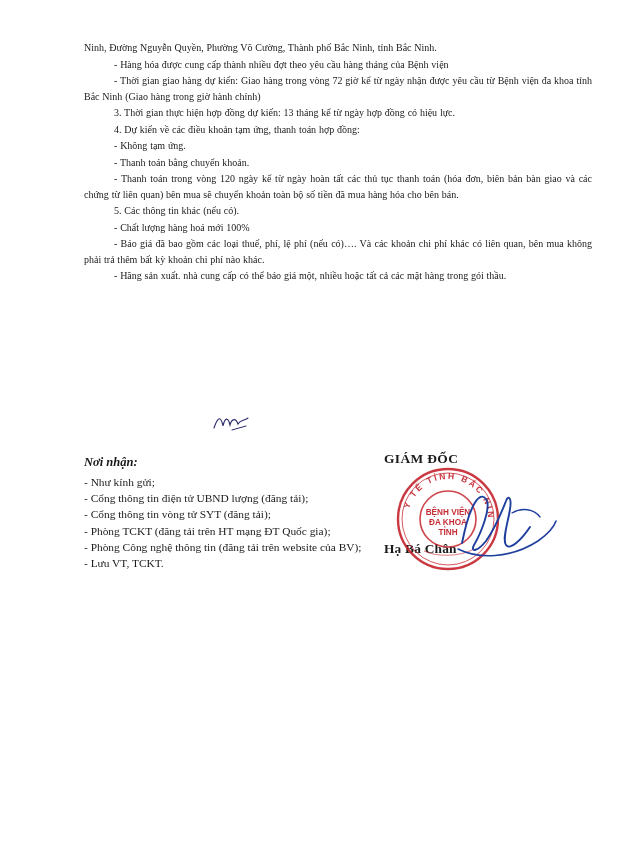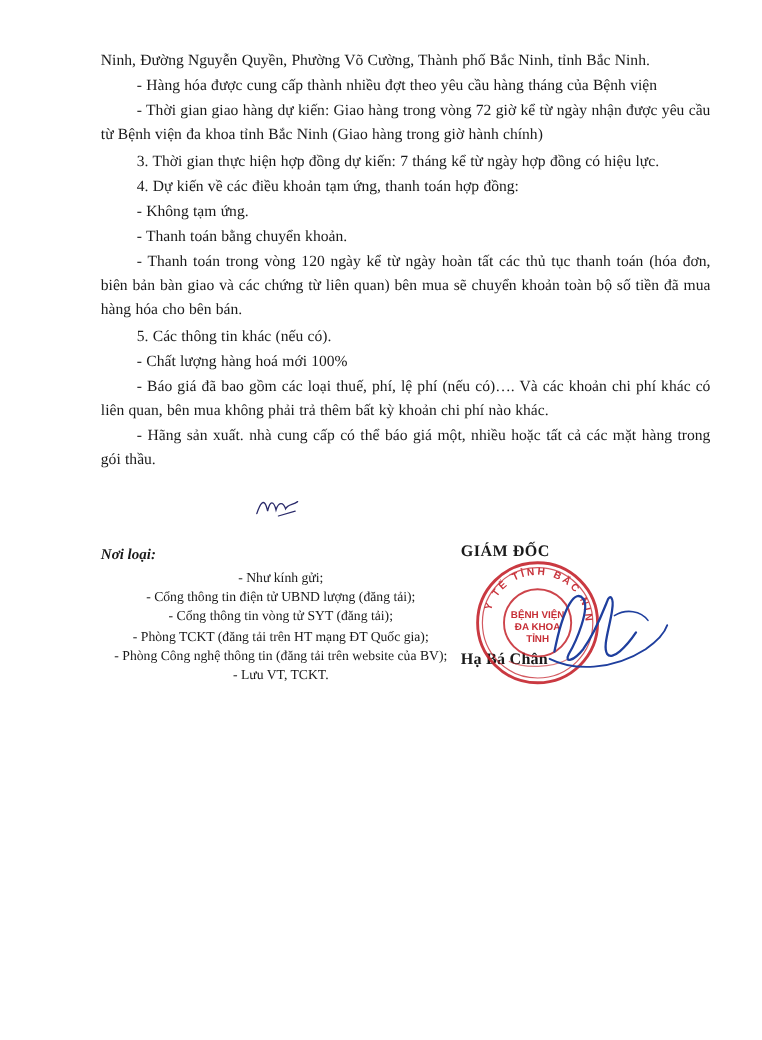--- a/index.html
+++ b/index.html
@@ -19,21 +19,21 @@
     overflow: hidden;
     box-sizing: border-box;
   }
   .doc-body {
     position: absolute;
     left: 84px;
     top: 40px;
     width: 508px;
   }
   .para {
-    font-size: 13px;
+    font-size: 10px;
     line-height: 1.55;
     text-align: justify;
     margin: 0 0 1px 0;
     word-spacing: 0.3px;
   }
   .para.indent {
     text-indent: 30px;
   }
   .para.dash {
     text-indent: 30px;
@@ -54,21 +54,20 @@
   .recipients-title {
     font-size: 12.5px;
     font-weight: bold;
     font-style: italic;
     margin: 0 0 4px 0;
   }
   .recipients-list {
     list-style: none;
     margin: 0;
     padding: 0;
-    text-align: center;
   }
   .recipients-list li {
     font-size: 11.4px;
     line-height: 1.42;
     white-space: nowrap;
   }
   .signature-area {
     position: absolute;
     left: 300px;
     top: -4px;
@@ -116,42 +115,42 @@
 </style>
 </head>
 <body>
 
 <div id="page">
 
   <div class="doc-body">
     <p class="para">Ninh, Đường Nguyễn Quyền, Phường Võ Cường, Thành phố Bắc Ninh, tỉnh Bắc Ninh.</p>
     <p class="para dash">- Hàng hóa được cung cấp thành nhiều đợt theo yêu cầu hàng tháng của Bệnh viện</p>
     <p class="para dash">- Thời gian giao hàng dự kiến: Giao hàng trong vòng 72 giờ kể từ ngày nhận được yêu cầu từ Bệnh viện đa khoa tỉnh Bắc Ninh (Giao hàng trong giờ hành chính)</p>
-    <p class="para indent">3. Thời gian thực hiện hợp đồng dự kiến: 7 tháng kể từ ngày hợp đồng có hiệu lực.</p>
+    <p class="para indent">3. Thời gian thực hiện hợp đồng dự kiến: 13 tháng kể từ ngày hợp đồng có hiệu lực.</p>
     <p class="para indent">4. Dự kiến về các điều khoản tạm ứng, thanh toán hợp đồng:</p>
     <p class="para dash">- Không tạm ứng.</p>
     <p class="para dash">- Thanh toán bằng chuyển khoản.</p>
     <p class="para dash">- Thanh toán trong vòng 120 ngày kể từ ngày hoàn tất các thủ tục thanh  toán (hóa đơn, biên bản bàn giao và các chứng từ liên quan) bên mua sẽ chuyển khoản toàn bộ số tiền đã mua hàng hóa cho bên bán.</p>
     <p class="para indent">5. Các thông tin khác (nếu có).</p>
     <p class="para dash">- Chất lượng hàng hoá mới 100%</p>
     <p class="para dash">- Báo giá đã bao gồm các loại thuế, phí, lệ phí (nếu có)…. Và các khoản chi phí khác có liên quan, bên mua không phải trả thêm bất kỳ khoản chi phí nào khác.</p>
     <p class="para dash">- Hãng sản xuất. nhà cung cấp có thể báo giá một, nhiều hoặc tất cả các mặt hàng trong gói thầu.</p>
   </div>
 
   <div class="small-scribble">
     <svg width="40" height="22" viewBox="0 0 40 22">
       <path d="M2 16 C6 4, 9 4, 11 14 C13 5, 16 5, 18 13 C20 6, 24 6, 26 12 C28 8, 32 9, 36 6" fill="none" stroke="#2a2a6a" stroke-width="1.1" stroke-linecap="round"></path>
       <path d="M20 18 L34 14" fill="none" stroke="#2a2a6a" stroke-width="1" stroke-linecap="round"></path>
     </svg>
   </div>
 
   <div class="sign-block">
 
     <div class="recipients">
-      <div class="recipients-title">Nơi loại:</div>
+      <div class="recipients-title">Nơi nhận:</div>
       <ul class="recipients-list">
         <li>- Như kính gửi;</li>
         <li>- Cổng thông tin điện tử UBND lượng (đăng tải);</li>
         <li>- Cổng thông tin vòng tử SYT (đăng tải);</li>
         <li>- Phòng TCKT (đăng tải trên HT mạng ĐT Quốc gia);</li>
         <li>- Phòng Công nghệ thông tin (đăng tải trên website của BV);</li>
         <li>- Lưu VT, TCKT.</li>
       </ul>
     </div>
 

